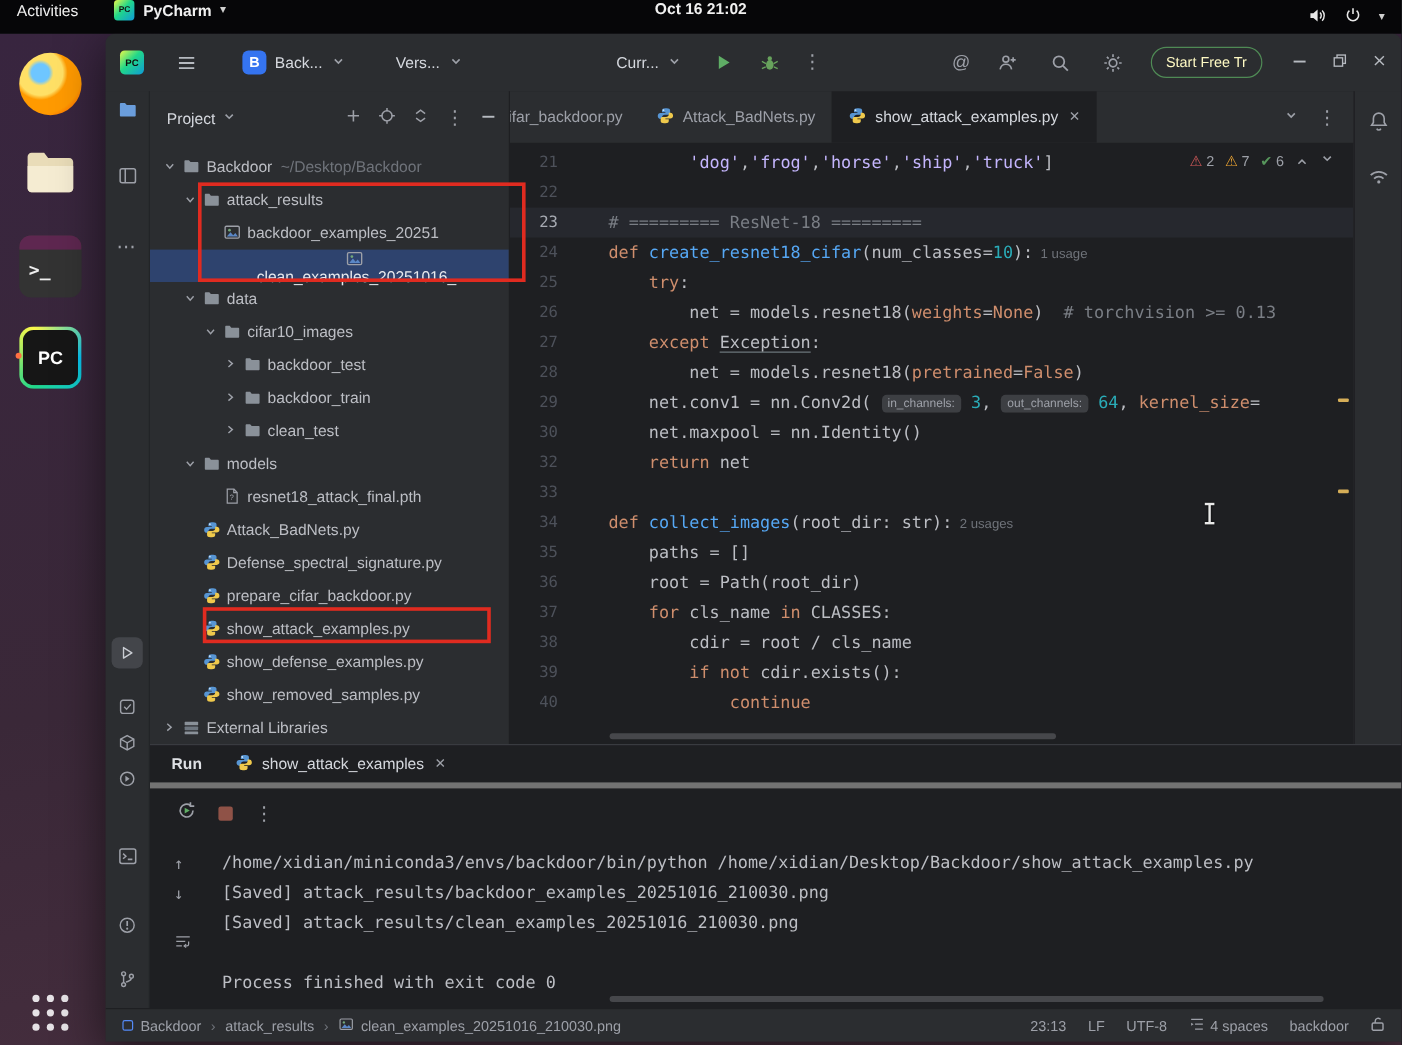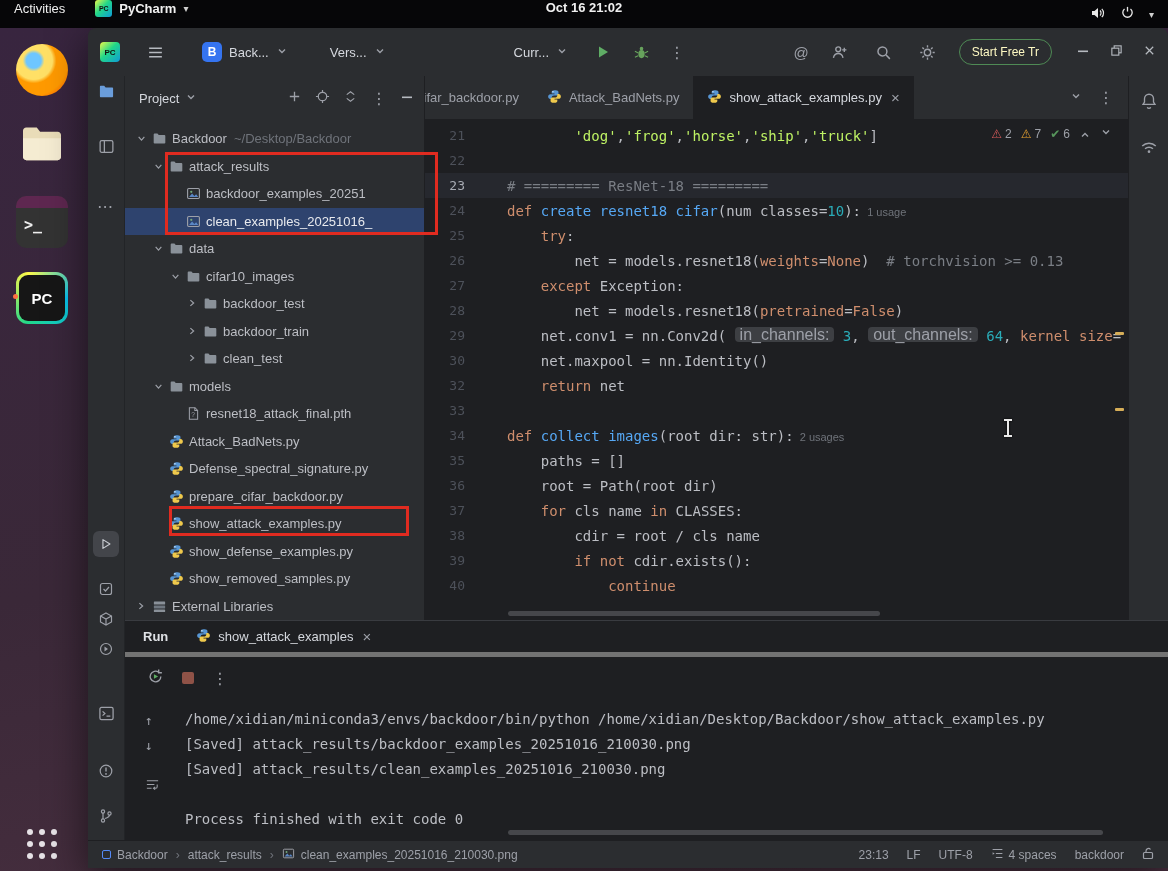--- a/index.html
+++ b/index.html
@@ -70,23 +70,23 @@
 .tab.active{background:#1e1f22;color:#d5d8de}
 .tab.clipped{margin-left:-10px;padding-left:2px}
 .tab-close{font-size:15px;line-height:1;color:#9da0a8;margin-left:2px}
 .tabbar-actions{margin-left:auto;display:flex;align-items:center;gap:16px;padding-right:14px;color:#9da0a8}
 .editor{flex:1;position:relative;overflow:hidden;font-family:"DejaVu Sans Mono","Liberation Mono",monospace;font-size:14px;padding-top:3px}
 .eline{height:25px;display:flex;align-items:center;white-space:pre}
 .eline.cur{background:#26282e}
 .lnum{width:56px;flex:none;text-align:right;padding-right:16px;color:#4d515a;font-size:13px}
 .eline.cur .lnum{color:#a7abb3}
 .lcode{flex:1;min-width:0;overflow:hidden;padding-left:26px}
-.tk-d{color:#bcbec4}.tk-k{color:#cf8e6d}.tk-f{color:#56a8f5}.tk-s{color:#bef264}.tk-c{color:#7a7e85}.tk-n{color:#2aacb8}
+.tk-d{color:#bcbec4}.tk-k{color:#cf8e6d}.tk-f{color:#56a8f5}.tk-s{color:#c4b5fd}.tk-c{color:#7a7e85}.tk-n{color:#2aacb8}
 .tk-u{color:#6f737a;font-size:11px;font-family:"Liberation Sans",sans-serif}
-.tk-h{display:inline-block;background:#3d3f43;color:#9da0a8;font-size:16px;line-height:15px;border-radius:4px;padding:0 5px;vertical-align:1px;font-family:"Liberation Sans",sans-serif}
+.tk-h{display:inline-block;background:#3d3f43;color:#9da0a8;font-size:10px;line-height:15px;border-radius:4px;padding:0 5px;vertical-align:1px;font-family:"Liberation Sans",sans-serif}
 .tk-ul{color:#bcbec4;text-decoration:underline;text-underline-offset:3px;text-decoration-color:#7f8b91}
 .inspect{position:absolute;top:6px;right:16px;display:flex;align-items:center;gap:9px;font-size:12px;color:#9da0a8;font-family:"Liberation Sans",sans-serif}
 .pair{display:flex;align-items:center;gap:3px}
 .insp-err{color:#db5c5c;font-size:12px}.insp-warn{color:#f0a732;font-size:12px}.insp-ok{color:#57965c;font-size:12px}
 .scrollmark{position:absolute;right:4px;width:9px;height:3px;background:#d6ae58;border-radius:1px}
 .hscroll{position:absolute;height:5px;background:#4d4f52;border-radius:3px;opacity:.85}
 
 .rstripe{width:40px;flex:none;position:relative;background:#2b2d30;border-left:1px solid #1e1f22}
 
 .runpanel{height:220px;flex:none;background:#1e1f22;border-top:1px solid #393b40;display:flex;flex-direction:column;min-height:0}
@@ -379,21 +379,21 @@
                   <span class="chev"></span>
                   <span class="ticon">
                     <svg width="15" height="15" viewBox="0 0 16 16">
                       <rect x="1.7" y="2.7" width="12.6" height="10.6" rx="1.2" fill="none" stroke="#9da0a8" stroke-width="1.2"></rect>
                       <circle cx="5.6" cy="6.2" r="1.2" fill="#74a87a"></circle>
                       <path d="M3.2 11.8l3.3-3.8 2.4 2.7 1.9-1.9 2.3 3z" fill="#5a87c6"></path>
                     </svg>
                   </span>
                   <span class="tlabel">backdoor_examples_20251</span>
                 </div>
-                <div class="trow sel" style="padding-left: 42px;">
+                <div class="trow sel" style="padding-left: 42px; flex-direction: column;">
                   <span class="chev"></span>
                   <span class="ticon">
                     <svg width="15" height="15" viewBox="0 0 16 16">
                       <rect x="1.7" y="2.7" width="12.6" height="10.6" rx="1.2" fill="none" stroke="#9da0a8" stroke-width="1.2"></rect>
                       <circle cx="5.6" cy="6.2" r="1.2" fill="#74a87a"></circle>
                       <path d="M3.2 11.8l3.3-3.8 2.4 2.7 1.9-1.9 2.3 3z" fill="#5a87c6"></path>
                     </svg>
                   </span>
                   <span class="tlabel">clean_examples_20251016_</span>
                 </div>

